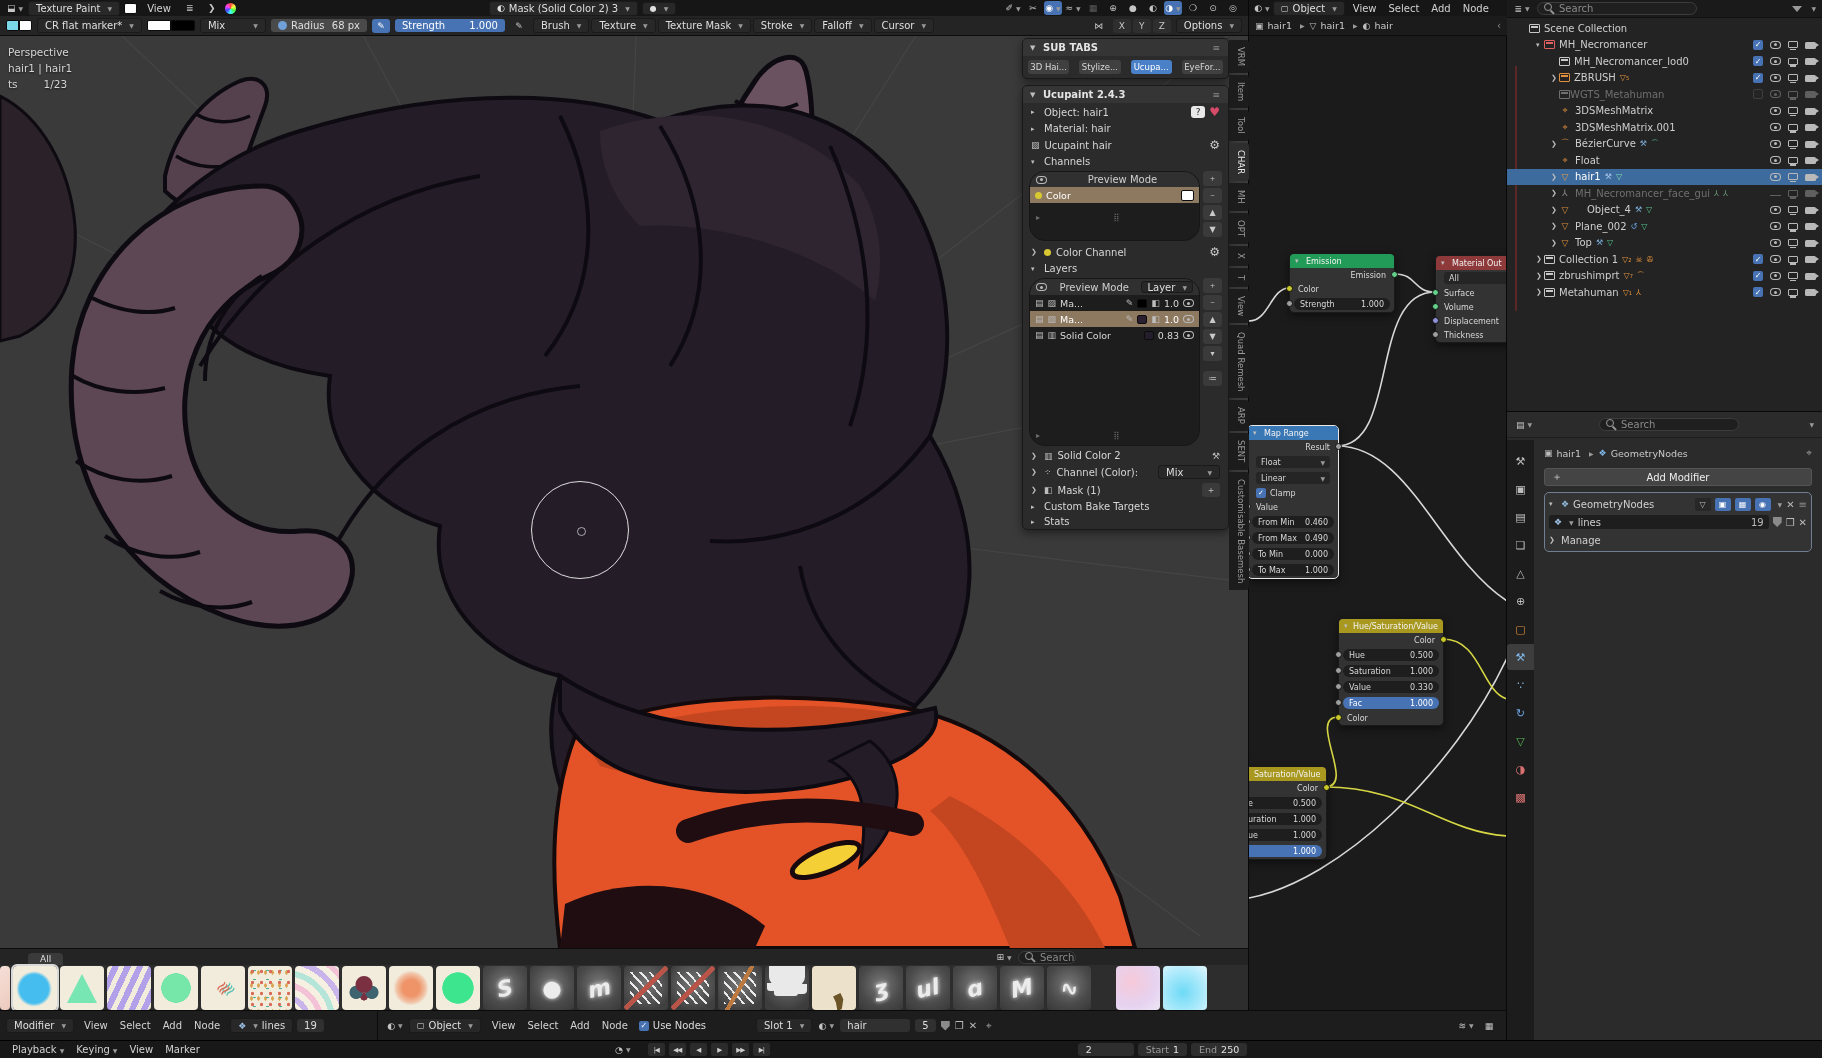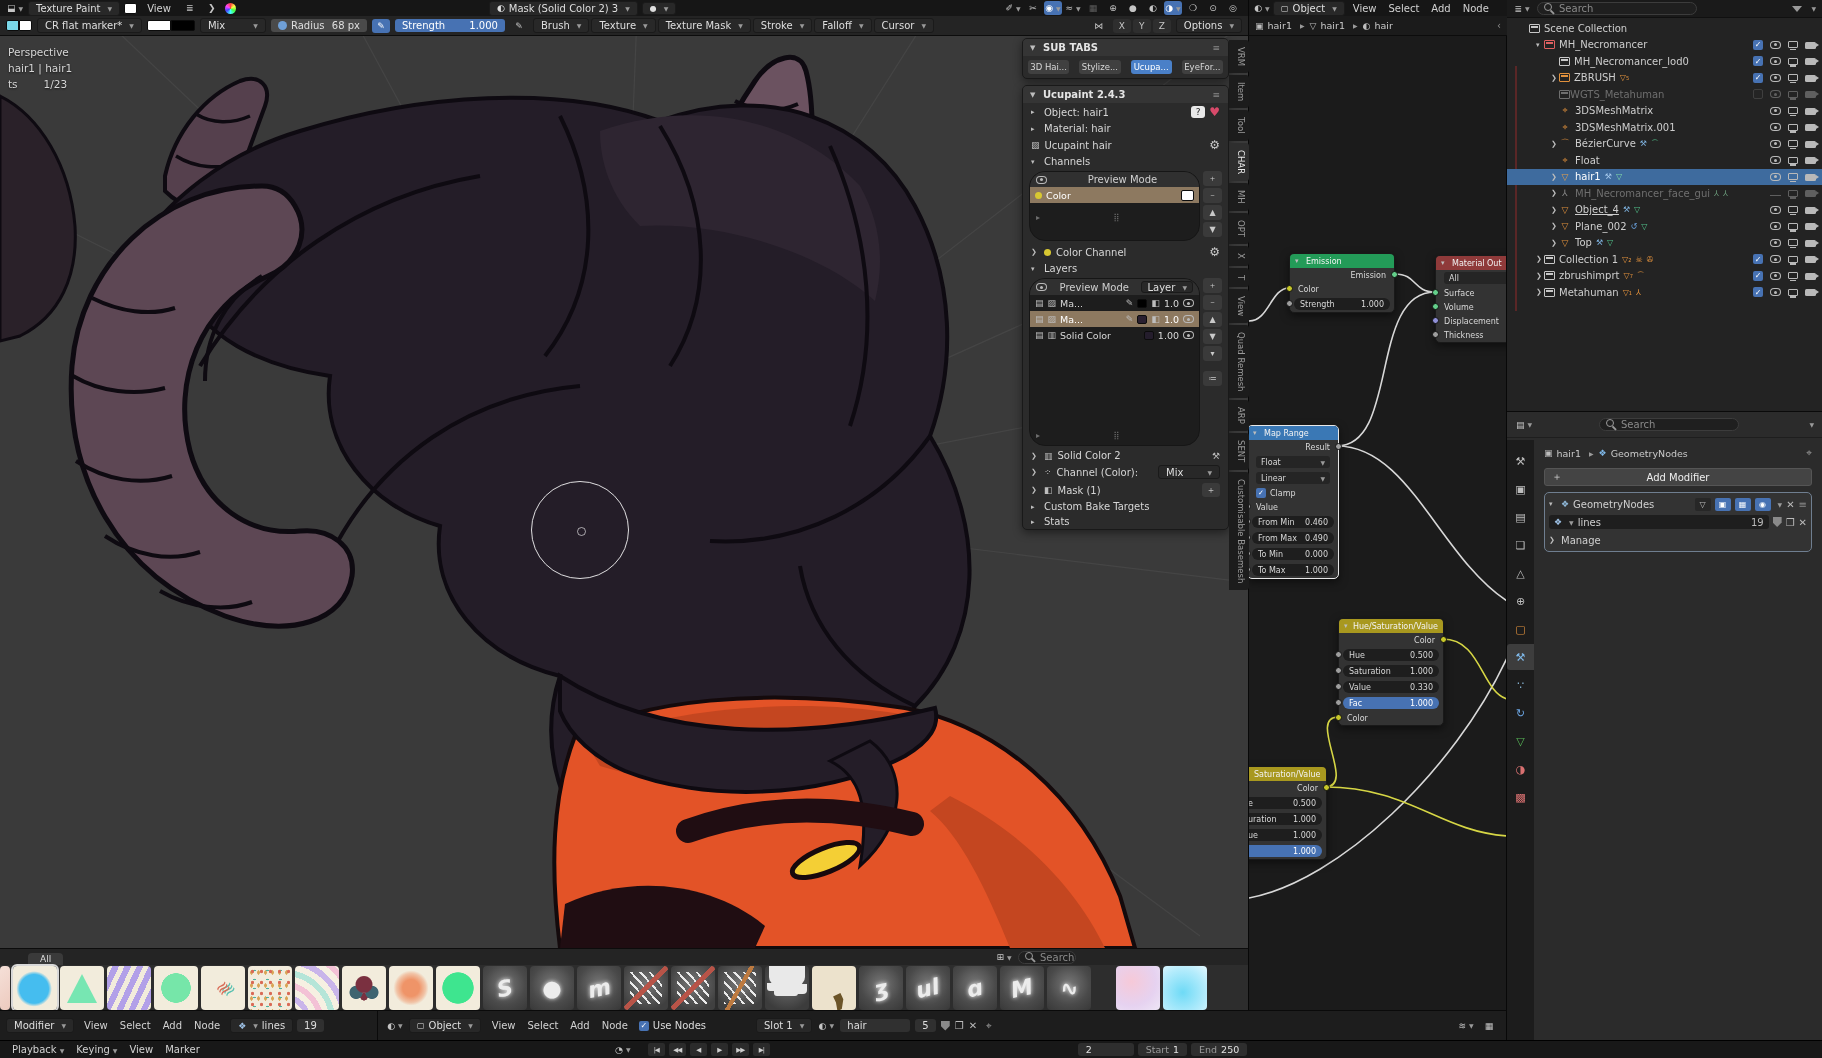--- a/index.html
+++ b/index.html
@@ -434,21 +434,21 @@
                     <span>1.0</span>
                     <span class="i-eye"></span>
                   </span>
                 </div>
                 <div class="lrow">
                   <span class="mini">▤</span>
                   <span class="mini">▥</span>
                   <span>Solid Color</span>
                   <span class="val">
                     <span class="sw" style="width: 10px; height: 9px; background: rgb(36, 29, 44);"></span>
-                    <span>1.00</span>
+                    <span>0.83</span>
                     <span class="i-eye"></span>
                   </span>
                 </div>
               </div>
             <div class="lb-f" style="margin-top:86px">
                 <span>▸</span>
                 <span>⣿</span>
                 <span></span>
               </div>
           </div>
@@ -844,21 +844,21 @@
           <span class="badge" style="color: rgb(106, 154, 122);">⅄</span>
           <span class="octrl" style="opacity: 0.4;">
             <span class="i-eye closed"></span>
             <span class="i-screen"></span>
             <span class="i-cam"></span>
           </span>
         </div>
         <div class="orow" style="padding-left: 44px;">
           <span class="exp">❯</span>
           <span style="font-size: 9px; color: rgb(224, 144, 60); width: 12px; text-align: center;">▽</span>
-          <span style="margin-left: 4px; text-decoration: underline;">Object_4</span>
+          <span style="margin-left: 16px;">Object_4</span>
           <span class="badge" style="color: rgb(127, 179, 224);">⚒</span>
           <span class="badge" style="color: rgb(81, 192, 138);">▽</span>
           <span class="octrl">
             <span class="i-eye"></span>
             <span class="i-screen"></span>
             <span class="i-cam"></span>
           </span>
         </div>
         <div class="orow" style="padding-left: 44px;">
           <span class="exp">❯</span>

